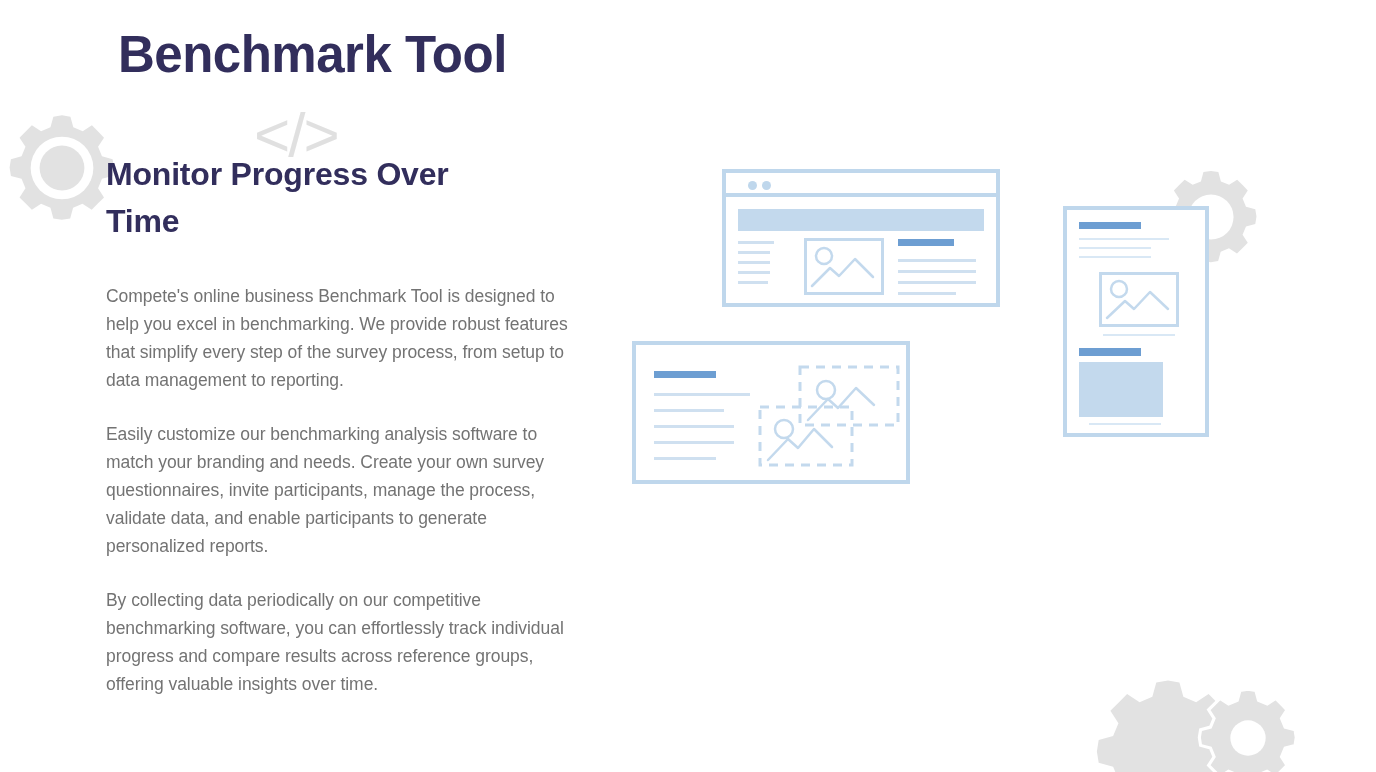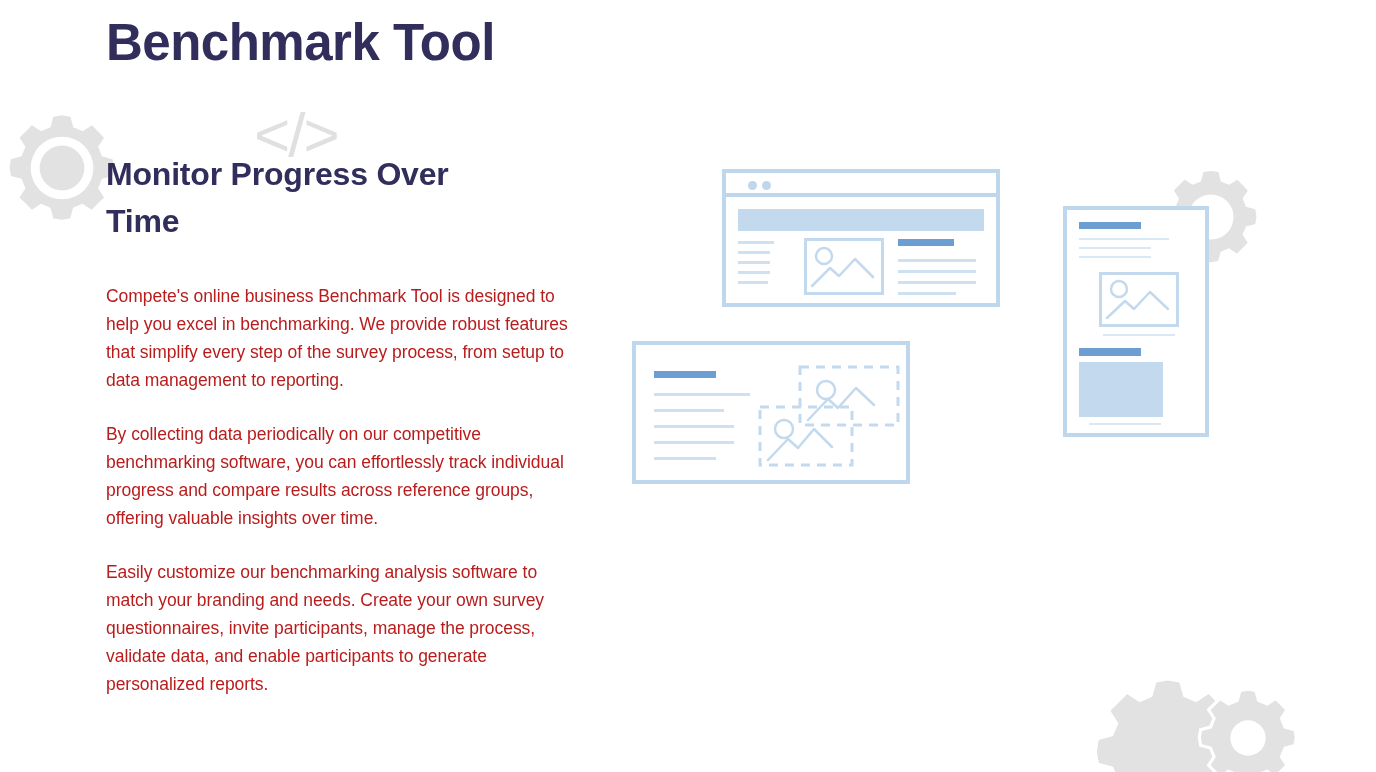--- a/index.html
+++ b/index.html
@@ -34,21 +34,21 @@
     color: #e0e0e0;
     line-height: 1;
     user-select: none;
   }
 
   
   .page-title {
     position: absolute;
     left: 106px;
     top: 14px;
-    margin: 0;
+    margin: 12px;
     font-size: 51px;
     font-weight: 700;
     letter-spacing: -0.5px;
     color: #322e5c;
     line-height: 1.12;
   }
   .section-heading {
     position: absolute;
     left: 106px;
     top: 151px;
@@ -63,21 +63,21 @@
   .body-copy {
     position: absolute;
     left: 106px;
     top: 282px;
     width: 470px;
   }
   .body-copy p {
     margin: 0 0 26px 0;
     font-size: 17.5px;
     line-height: 28px;
-    color: #b91c1c;
+    color: #737373;
     letter-spacing: -0.05px;
   }
   .body-copy p:last-child { margin-bottom: 0; }
 
   .win {
     position: absolute;
     background: #ffffff;
     border: 4px solid #bfd7ec;
   }
   .win-titlebar {
@@ -159,22 +159,22 @@
     </svg>
   </div>
 
   <div class="code-mark">&lt;/&gt;</div>
 
   <h1 class="page-title">Benchmark Tool</h1>
   <h2 class="section-heading">Monitor Progress Over Time</h2>
 
   <div class="body-copy">
     <p>Compete's online business Benchmark Tool is designed to help you excel in benchmarking. We provide robust features that simplify every step of the survey process, from setup to data management to reporting.</p>
+    <p>Easily customize our benchmarking analysis software to match your branding and needs. Create your own survey questionnaires, invite participants, manage the process, validate data, and enable participants to generate personalized reports.</p>
     <p>By collecting data periodically on our competitive benchmarking software, you can effortlessly track individual progress and compare results across reference groups, offering valuable insights over time.</p>
-    <p>Easily customize our benchmarking analysis software to match your branding and needs. Create your own survey questionnaires, invite participants, manage the process, validate data, and enable participants to generate personalized reports.</p>
   </div>
 
   <div class="win" style="left:722px; top:169px; width:278px; height:138px;">
     <div class="win-titlebar">
       <span class="dot" style="left:22px;"></span>
       <span class="dot" style="left:36px;"></span>
     </div>
     <div class="bar-banner" style="left:12px; top:36px; width:246px; height:22px;"></div>
 
     <div class="line" style="left:12px; top:68px; width:36px;"></div>

